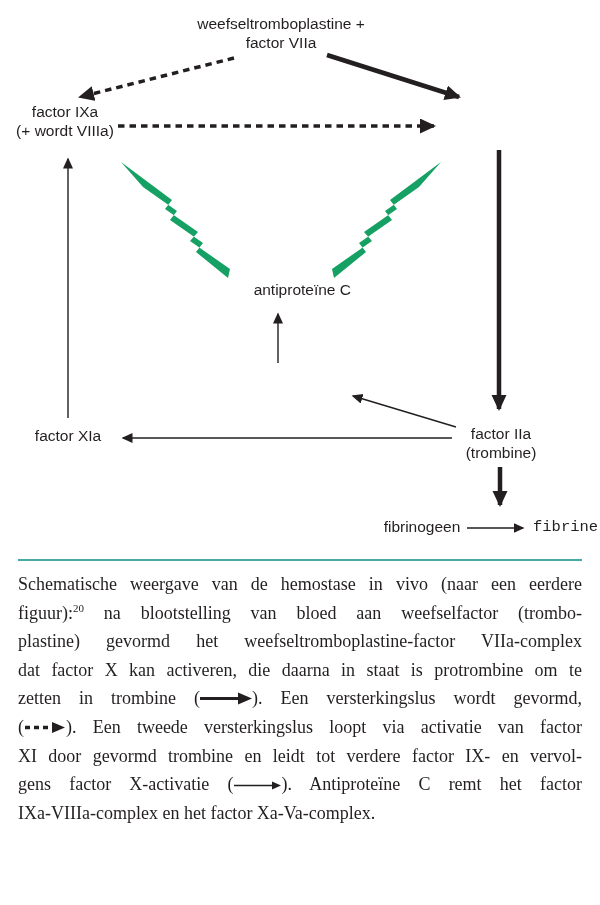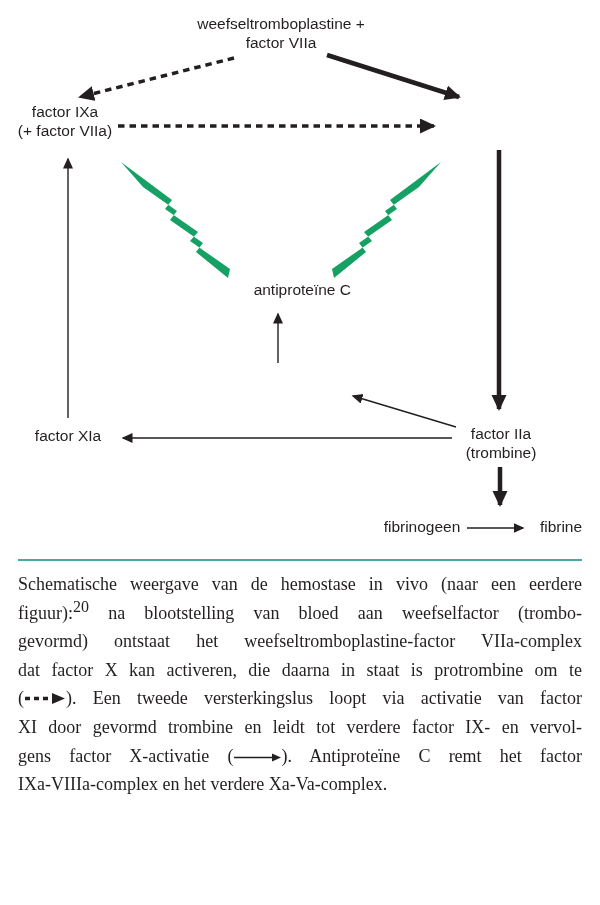--- a/index.html
+++ b/index.html
@@ -14,21 +14,21 @@
   .head{fill:var(--ink);stroke:none;}
   .bolt{fill:var(--green);stroke:none;}
   .node{position:absolute;font-size:15.5px;line-height:18.5px;color:var(--ink);
         text-align:center;white-space:pre-line;}
   .separator{position:absolute;left:18px;top:559px;width:564px;height:2px;background:var(--teal);}
   .caption{position:absolute;left:18px;top:570px;width:564px;
            font-family:"Liberation Serif",serif;font-size:18px;line-height:28.6px;
            color:var(--ink);}
   .cap-line{text-align:justify;text-align-last:justify;}
   .cap-line.last{text-align-last:left;}
-  .cap-line sup{font-size:16px;line-height:0;}
+  .cap-line sup{font-size:11px;line-height:0;}
   .cap-arrow{vertical-align:-1px;}
 </style>
 </head>
 <body>
 
 <div class="figure">
 
   <div class="diagram">
     <svg width="600" height="548" viewBox="0 0 600 548">
       <defs>
@@ -51,40 +51,44 @@
       <path class="edge bold" d="M500,467 L500,505" marker-end="url(#headB)"></path>
       <path class="edge thin" d="M467,528 L523,528" marker-end="url(#headT)"></path>
 
       <polygon class="bolt" points="121,162 172,200 165,209 198,232 190,241 230,269 228,278 196,252 203,243 170,220 177,211 143,187"></polygon>
       <polygon class="bolt" points="441,162 390,200 397,209 364,232 372,241 332,269 334,278 366,252 359,243 392,220 385,211 419,187"></polygon>
     </svg>
 
     <div class="node" style="left:171px;top:15px;width:220px;">weefseltromboplastine +
 factor VIIa</div>
     <div class="node" style="left:0px;top:103px;width:130px;">factor IXa
-(+ factor VIIa)</div>
+(+ wordt VIIIa)</div>
     <div class="node" style="left:211px;top:281px;width:140px;text-align:right;">antiproteïne C</div>
     <div class="node" style="left:10px;top:427px;width:116px;">factor XIa</div>
     <div class="node" style="left:441px;top:425px;width:120px;">factor IIa
 (trombine)</div>
     <div class="node" style="left:378px;top:518px;width:88px;">fibrinogeen</div>
-    <div class="node" style="left:533px;top:518px;width:56px;">fibrine</div>
+    <div class="node" style="left:533px;top:518px;width:56px;font-family:Liberation Mono, monospace;">fibrine</div>
   </div>
 
   <div class="separator"></div>
 
   <div class="caption">
       <div class="cap-line">Schematische weergave van de hemostase in vivo (naar een eerdere</div>
       <div class="cap-line">figuur):<sup>20</sup> na blootstelling van bloed aan weefselfactor (trombo-</div>
-      <div class="cap-line">gevormd) ontstaat het weefseltromboplastine-factor VIIa-complex</div>
+      <div class="cap-line">plastine) gevormd het weefseltromboplastine-factor VIIa-complex</div>
       <div class="cap-line">dat factor X kan activeren, die daarna in staat is protrombine om te</div>
+      <div class="cap-line">zetten in trombine (<svg class="cap-arrow" width="52" height="13" viewBox="0 0 52 13">
+    <path class="edge" style="stroke-width:3;" d="M0,6.5 H40"></path>
+    <polygon class="head" points="38,0.5 52,6.5 38,12.5"></polygon>
+  </svg>). Een versterkingslus wordt gevormd,</div>
       <div class="cap-line">(<svg class="cap-arrow" width="42" height="13" viewBox="0 0 42 13">
     <path class="edge" style="stroke-width:3.5;stroke-dasharray:5 4;" d="M1,6.5 H28"></path>
     <polygon class="head" points="28,1 41,6.5 28,12"></polygon>
   </svg>). Een tweede versterkingslus loopt via activatie van factor</div>
       <div class="cap-line">XI door gevormd trombine en leidt tot verdere factor IX- en vervol-</div>
       <div class="cap-line">gens factor X-activatie (<svg class="cap-arrow" width="48" height="11" viewBox="0 0 48 11">
     <path class="edge" style="stroke-width:1.4;" d="M0,5.5 H39"></path>
     <polygon class="head" points="38,1.5 47,5.5 38,9.5"></polygon>
   </svg>). Antiproteïne C remt het factor</div>
-      <div class="cap-line last">IXa-VIIIa-complex en het verdere Xa-Va-complex.</div>
+      <div class="cap-line last">IXa-VIIIa-complex en het factor Xa-Va-complex.</div>
     </div>
 </div>
 
 </body></html>

